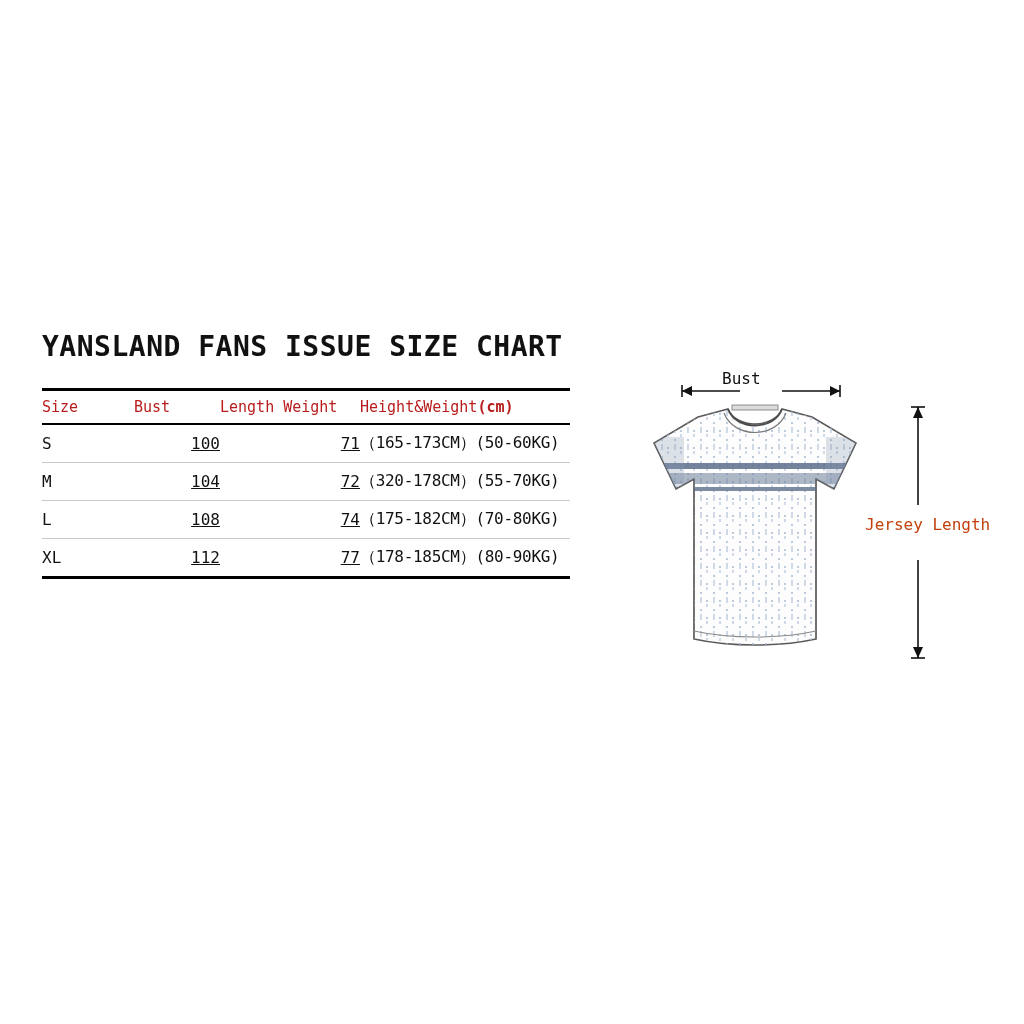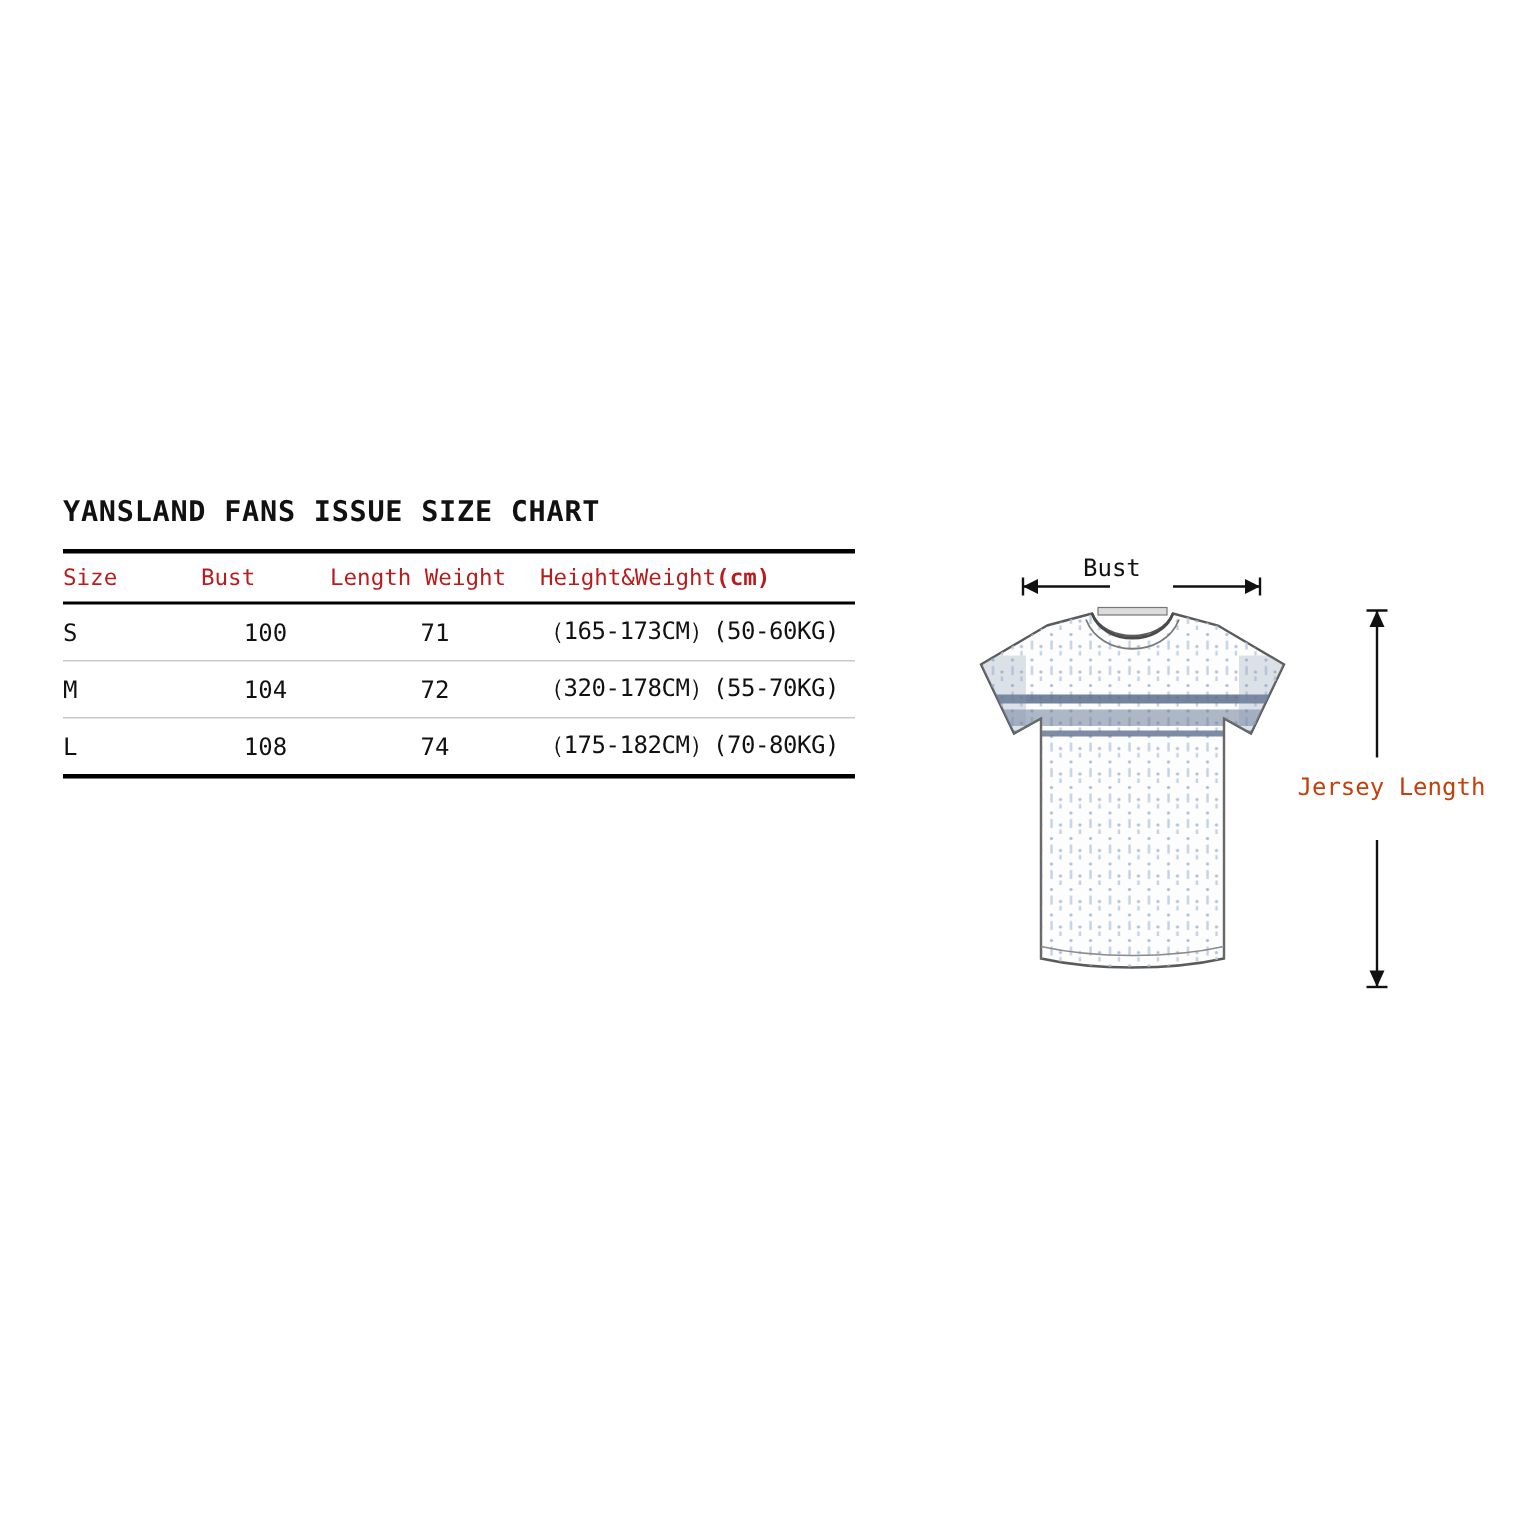--- a/index.html
+++ b/index.html
@@ -20,24 +20,24 @@
   #chart-panel {
     position: absolute;
     left: 42px;
     top: 330px;
     width: 536px;
   }
 
   #chart-title {
     font-family: "DejaVu Sans Mono", monospace;
     font-weight: bold;
-    font-size: 19px;
+    font-size: 28px;
     letter-spacing: 0.5px;
     color: #111;
-    margin: 0 0 14px 0;
+    margin: 0 0 25px 0;
     white-space: nowrap;
   }
 
   table.size-table {
     border-collapse: collapse;
     width: 528px;
     table-layout: fixed;
   }
 
   table.size-table thead th {
@@ -71,21 +71,22 @@
   .col-hw     { width: 210px; }
 
   td.cell-size {
     font-size: 21px;
     font-weight: normal;
     padding-left: 10px;
   }
   th.th-size { padding-left: 4px; }
 
   td.cell-bust, td.cell-len {
-    text-align: center;
+    text-align: right;
+    text-decoration: underline;
   }
   th.th-bust { text-align: left; padding-left: 20px;}
   th.th-len  { text-align: left; padding-left: 4px;}
 
   td.cell-hw {
     font-size: 15px;
     letter-spacing: -0.3px;
     margin-left: 47px;
   }
 
@@ -177,20 +178,26 @@
         <td class="cell-size">M</td>
         <td class="cell-bust">104</td>
         <td class="cell-len">72</td>
         <td class="cell-hw">（320-178CM）(55-70KG)</td>
       </tr>
       <tr>
         <td class="cell-size">L</td>
         <td class="cell-bust">108</td>
         <td class="cell-len">74</td>
         <td class="cell-hw">（175-182CM）(70-80KG)</td>
+      </tr>
+      <tr>
+        <td class="cell-size">XL</td>
+        <td class="cell-bust">112</td>
+        <td class="cell-len">77</td>
+        <td class="cell-hw">（178-185CM）(80-90KG)</td>
       </tr>
     </tbody>
   </table>
 </div>
 
 <div id="jersey-panel">
 
   <div id="bust-label">Bust</div>
 
   <svg class="h-arrow" viewBox="0 0 162 14">

